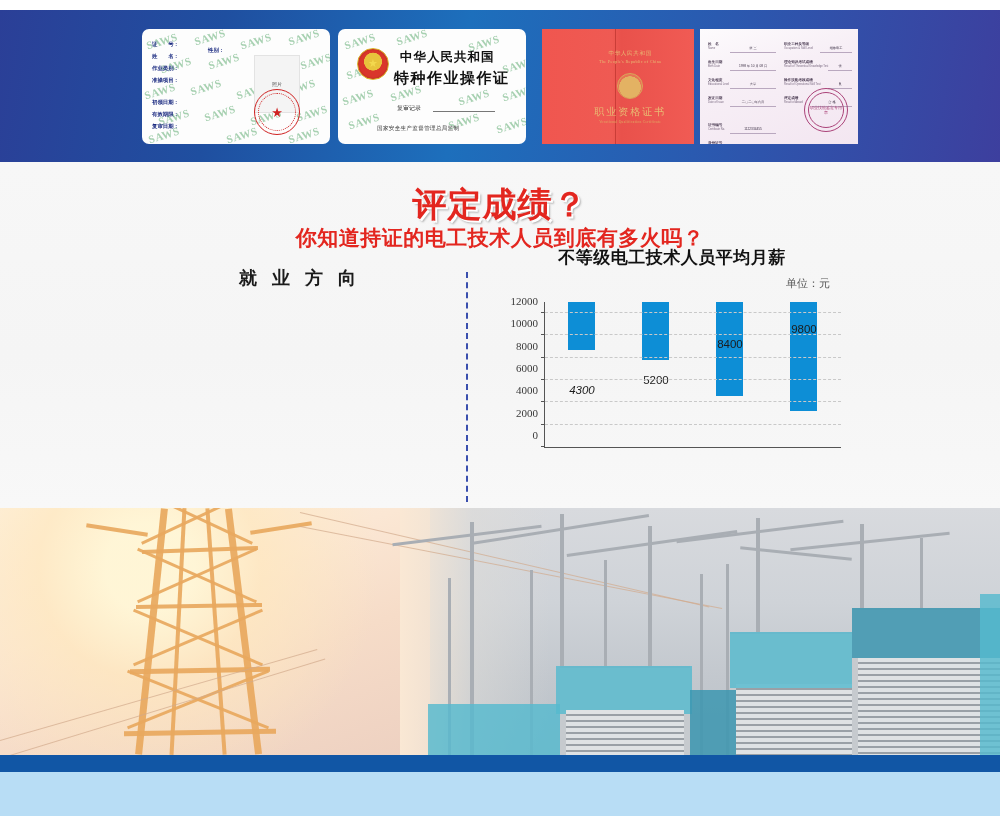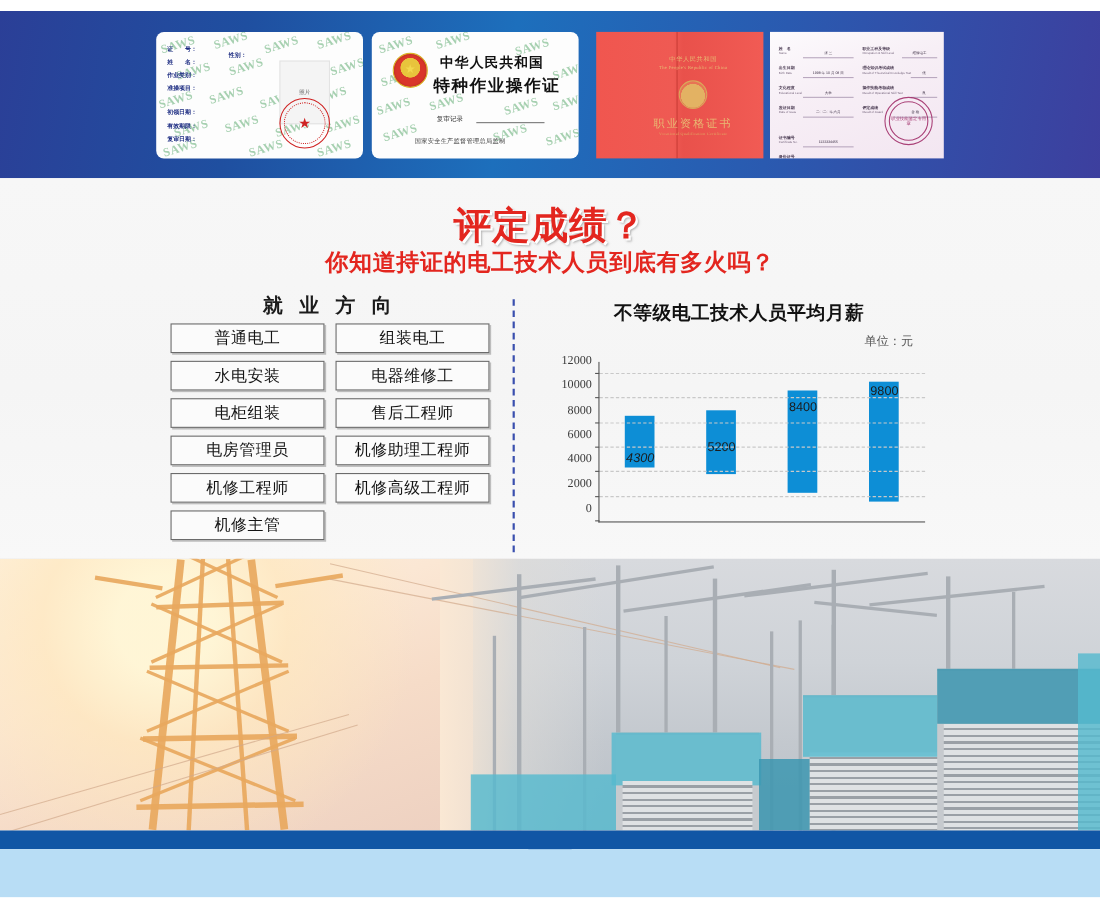--- a/index.html
+++ b/index.html
@@ -392,21 +392,21 @@
     top: 110px;
     width: 0;
     height: 230px;
     border-left: 2px dashed #3a4fae;
   }
 
   
   .chart-wrap {
     position: absolute;
     left: 492px;
-    top: 111px;
+    top: 84px;
     width: 360px;
     height: 240px;
   }
   .chart-title {
     position: absolute;
     left: 0;
     top: 0;
     width: 360px;
     text-align: center;
     font-size: 17px;
@@ -459,21 +459,21 @@
     inset: 0;
     display: flex;
     align-items: flex-end;
     justify-content: space-around;
   }
   .bar-col {
     position: relative;
     width: 19.2%;
     height: 100%;
     display: flex;
-    align-items: center;
+    align-items: flex-start;
     justify-content: center;
   }
   .bar {
     width: 27px;
     background: #0d8ed6;
   }
   .bar-val {
     position: absolute;
     left: 50%;
     transform: translateX(-50%);
@@ -727,33 +727,20 @@
       </div>
     </div>
   </div>
 
   <div class="mid">
 
     <div class="headline1">评定成绩？</div>
     <div class="headline2">你知道持证的电工技术人员到底有多火吗？</div>
 
     <div class="jobs-title">就 业 方 向</div>
-    <div class="jobs-grid">
-      <div class="job-box">普通电工</div>
-      <div class="job-box">组装电工</div>
-      <div class="job-box">水电安装</div>
-      <div class="job-box">电器维修工</div>
-      <div class="job-box">电柜组装</div>
-      <div class="job-box">售后工程师</div>
-      <div class="job-box">电房管理员</div>
-      <div class="job-box">机修助理工程师</div>
-      <div class="job-box">机修工程师</div>
-      <div class="job-box">机修高级工程师</div>
-      <div class="job-box">机修主管</div>
-    </div>
 
     <div class="divider"></div>
 
     <div class="chart-wrap">
       <div class="chart-title">不等级电工技术人员平均月薪</div>
       <div class="chart-unit">单位：元</div>
 
       <div class="plot" id="plot">
         <div class="bars" id="bars">
             <div class="bar-col">

